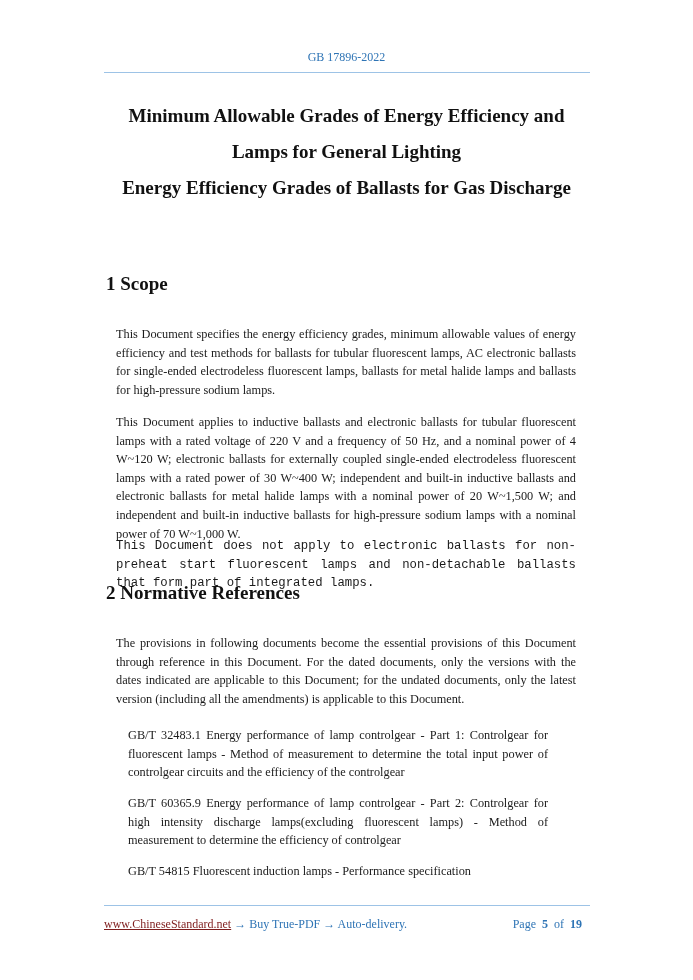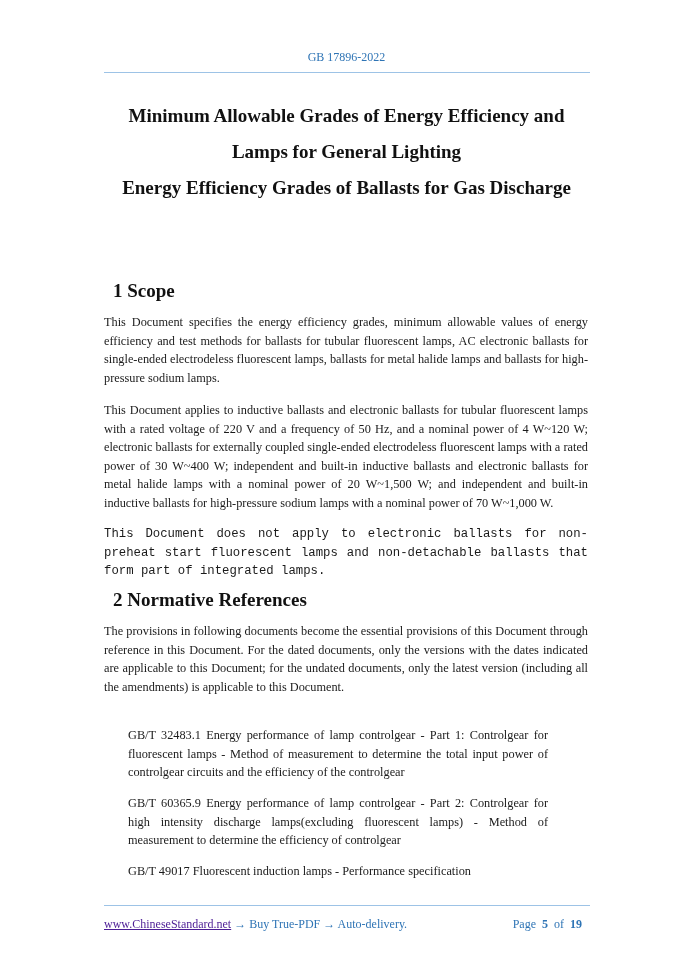--- a/index.html
+++ b/index.html
@@ -4,26 +4,26 @@
 <style>
   html, body { margin: 0; padding: 0; background: #ffffff; }
   body { width: 693px; height: 980px; position: relative; overflow: hidden;
          font-family: "Liberation Serif", serif; color: #1a1a1a; }
   .header { position: absolute; top: 50px; left: 0; width: 693px; text-align: center;
             font-size: 12px; color: #2e74b5; }
   .header-rule { position: absolute; top: 72px; left: 104px; width: 486px; height: 1px; background: #9dc3e6; }
   .title { position: absolute; top: 98px; left: 100px; width: 493px; text-align: center;
            font-weight: bold; font-size: 19px; line-height: 36px; color: #111; }
   .content { position: absolute; left: 104px; width: 484px; }
-  h2 { font-size: 19px; font-weight: bold; margin: 9px; color: #111; line-height: 24px; }
-  p.body { margin: 0; font-size: 12.3px; line-height: 18.6px; text-align: justify; }
+  h2 { font-size: 19px; font-weight: bold; margin: 2px; color: #111; line-height: 24px; }
+  p.body { margin: 12px; font-size: 12.3px; line-height: 18.6px; text-align: justify; }
   .ref { margin: 16px; margin-left: 24px; font-size: 12.3px; line-height: 18.6px; text-align: justify; }
   .footer-rule { position: absolute; top: 905px; left: 104px; width: 486px; height: 1px; background: #9dc3e6; }
   .footer { position: absolute; top: 917px; left: 104px; width: 484px; font-size: 12px; color: #2e74b5; }
-  .footer a { color: #4c1d95; text-decoration: underline; }
+  .footer a { color: #7f1d1d; text-decoration: underline; }
   .footer .page { position: absolute; right: 6px; top: 0; }
   .footer .page b { font-weight: bold; }
 </style>
 </head>
 <body>
 
 <div class="header">GB 17896-2022</div>
 <div class="header-rule"></div>
 
 <div class="title">
@@ -51,21 +51,21 @@
 <div class="content" style="top:622px;">
   <p class="body">The provisions in following documents become the essential provisions of this Document through reference in this Document. For the dated documents, only the versions with the dates indicated are applicable to this Document; for the undated documents, only the latest version (including all the amendments) is applicable to this Document.</p>
 </div>
 <div class="content" style="top:710px; width:460px;">
   <p class="ref">GB/T 32483.1 Energy performance of lamp controlgear - Part 1: Controlgear for fluorescent lamps - Method of measurement to determine the total input power of controlgear circuits and the efficiency of the controlgear</p>
 </div>
 <div class="content" style="top:778px; width:460px;">
   <p class="ref">GB/T 60365.9 Energy performance of lamp controlgear - Part 2: Controlgear for high intensity discharge lamps(excluding fluorescent lamps) - Method of measurement to determine the efficiency of controlgear</p>
 </div>
 <div class="content" style="top:846px; width:460px;">
-  <p class="ref">GB/T 49017 Fluorescent induction lamps - Performance specification</p>
+  <p class="ref">GB/T 54815 Fluorescent induction lamps - Performance specification</p>
 </div>
 
 <div class="footer-rule"></div>
 <div class="footer">
   <a href="#">www.ChineseStandard.net</a><span> → Buy True-PDF → Auto-delivery.</span>
   <span class="page">
     <span>Page</span>&nbsp;
     <b>5</b>&nbsp;
     <span>of</span>&nbsp;
     <b>19</b>

